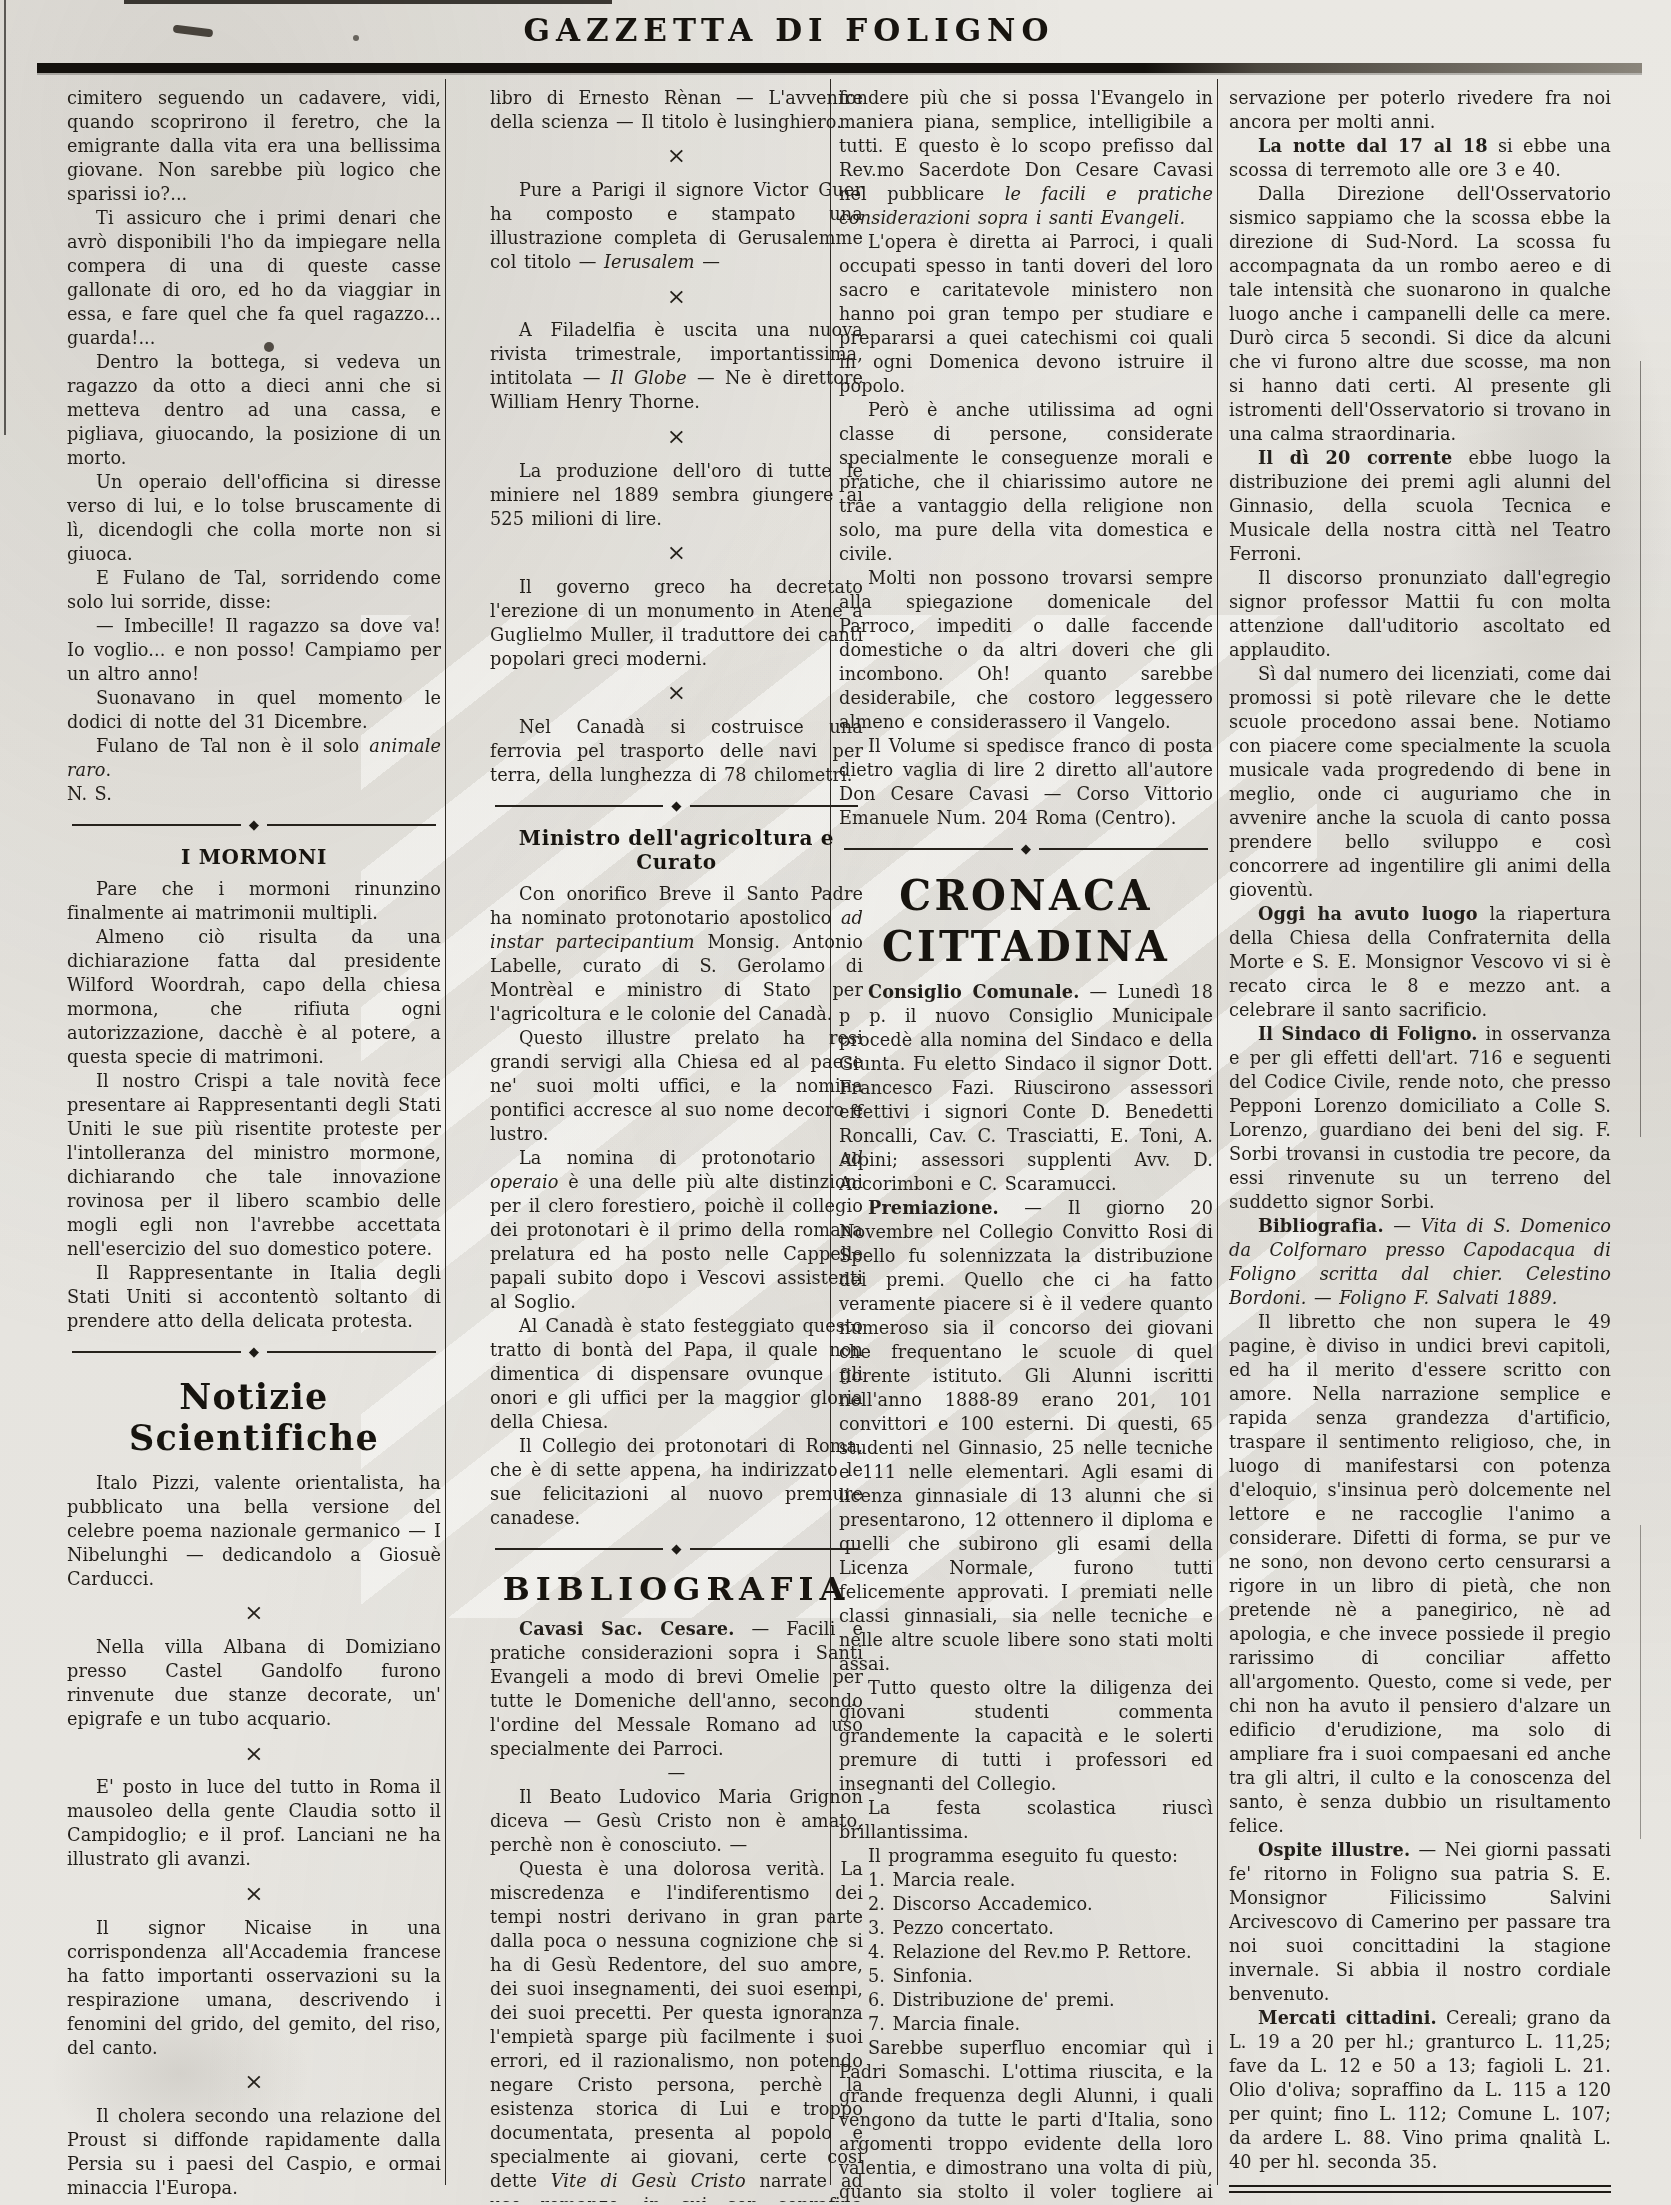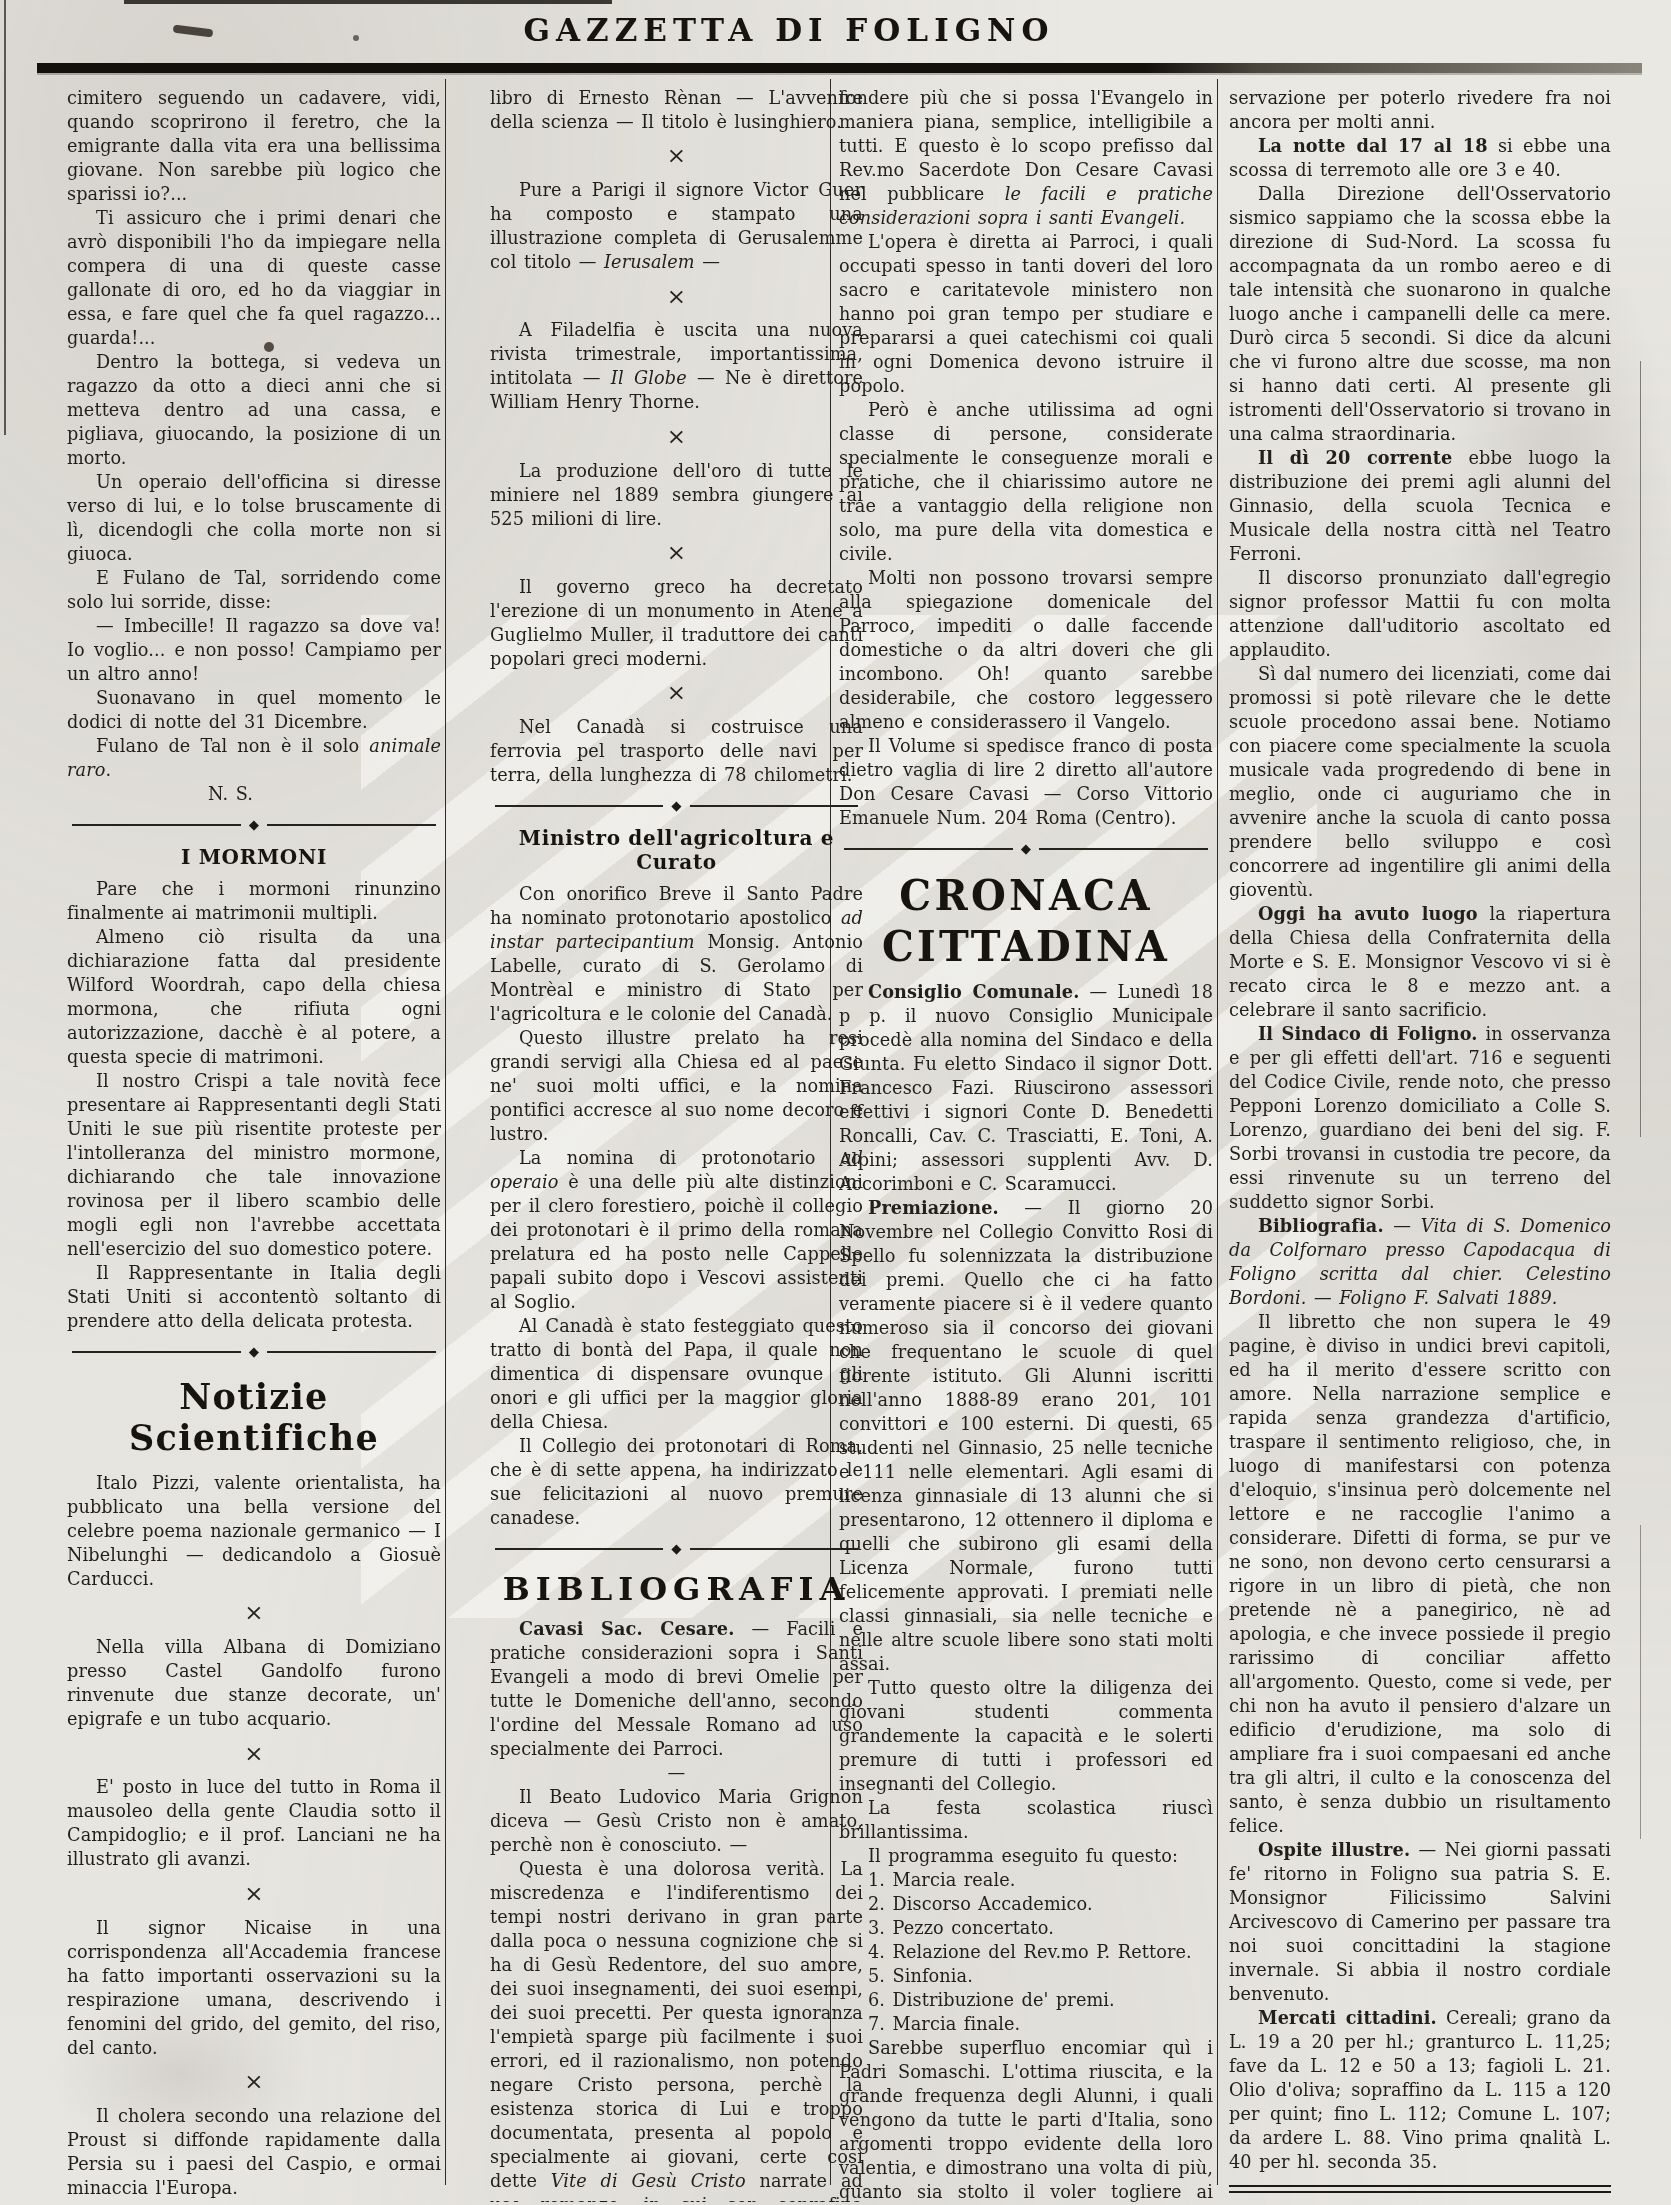--- a/index.html
+++ b/index.html
@@ -18,21 +18,21 @@
   .mast-rule{position:absolute;top:63px;left:37px;width:1605px;height:10px;
     background:linear-gradient(to right,#14110d 0%,#14110d 69%,#4a453d 76%,#8a857b 100%);
     box-shadow:0 2px 0 rgba(20,17,13,.25);}
   .top-edge{position:absolute;top:0;left:124px;width:488px;height:4px;background:#1d1a15;opacity:.85;}
   .edge-left{position:absolute;left:4px;top:0;width:2px;height:435px;background:#16130f;opacity:.65;}
   .vsep{position:absolute;width:1.3px;background:#2e2a24;}
   .col{position:absolute;top:86px;height:2116px;overflow:hidden;}
   .para{margin:0;font-size:17.7px;line-height:24px;text-align:justify;text-indent:29px;
     word-spacing:1.7px;letter-spacing:0.1px;}
   .noind{text-indent:0;}
-  .sig{text-align:center;text-indent:0;padding-right:47px;}
+  .sig{text-align:left;text-indent:0;padding-right:47px;}
   .center{text-align:center;text-indent:0;}
   .r-n{font-style:normal;}
   .r-i{font-style:italic;}
   .r-b{font-weight:bold;}
   .h1,.h2,.h3{text-align:center;color:#17140f;}
   .h1{font-size:35px;font-weight:bold;letter-spacing:1.3px;margin:17.4px 0 13.4px;}
   .h1.xl{font-size:40px;letter-spacing:3.3px;transform:scaleY(1.08);}
   .h2{font-size:32px;letter-spacing:6px;font-weight:600;margin:14.7px 0 9.4px;}
   .h3{font-size:20px;font-weight:bold;letter-spacing:0.7px;margin:13.4px 0 8px;}
   .xdiv{text-align:center;font-size:23px;line-height:25.4px;margin:9.4px 0;color:#26221c;}

